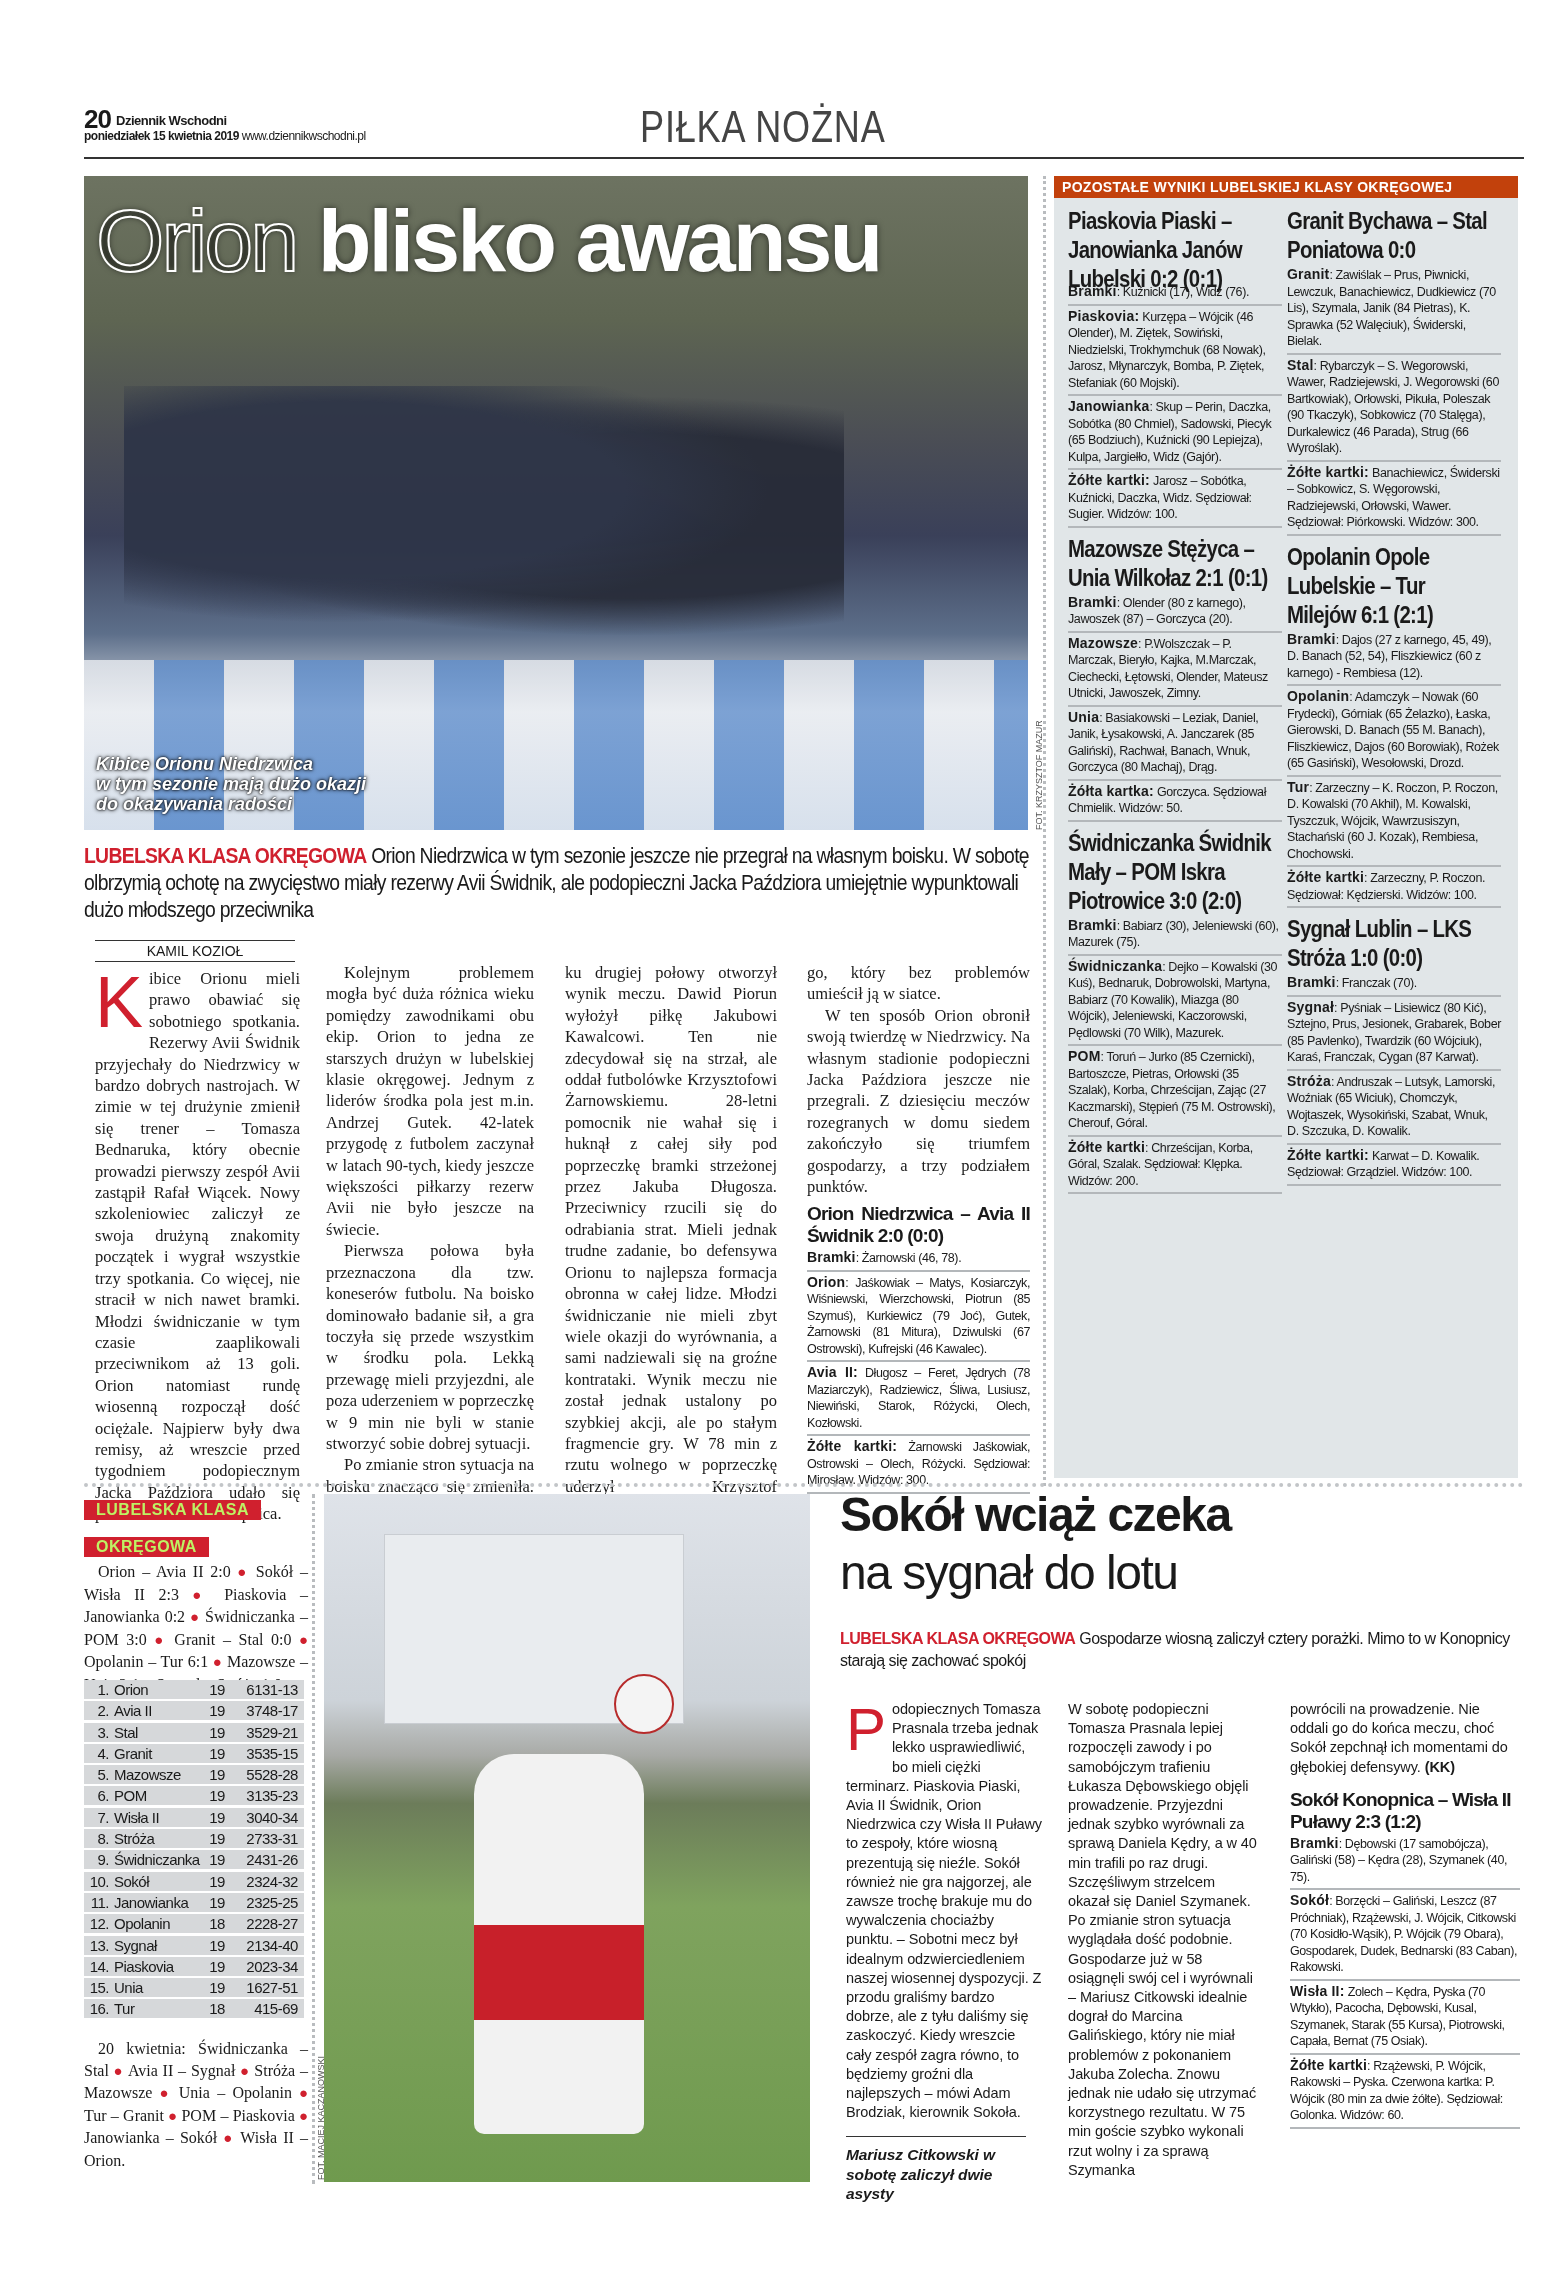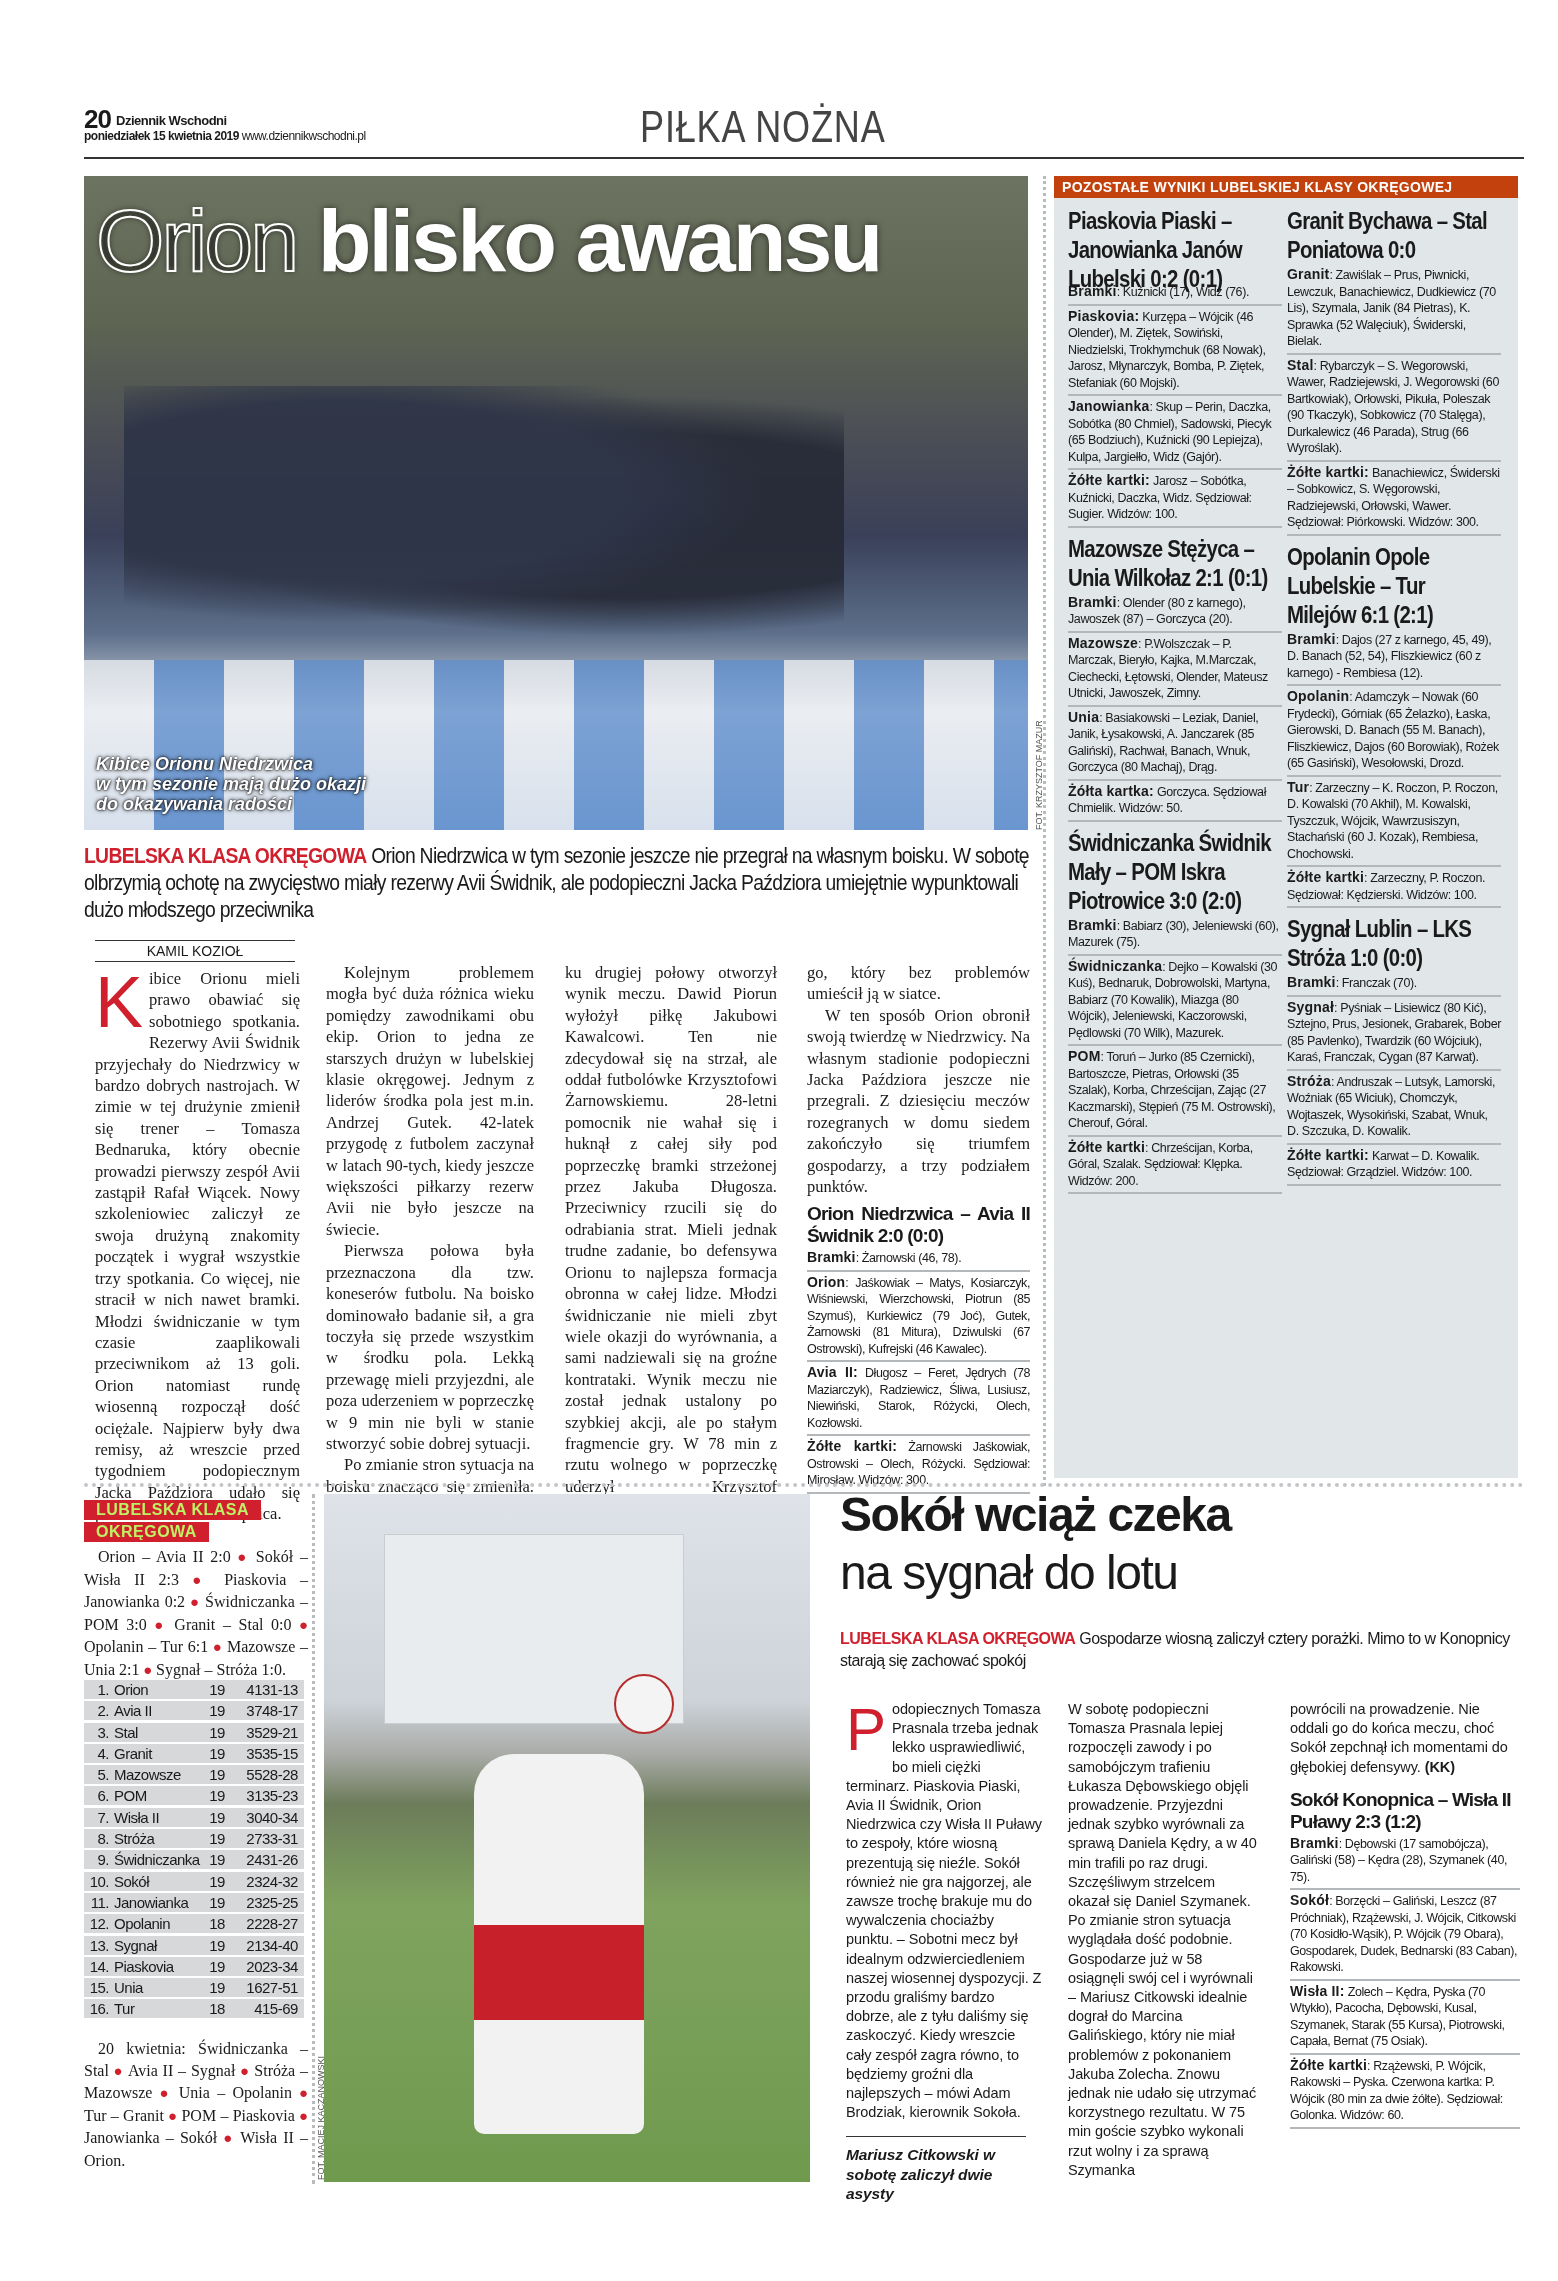--- a/index.html
+++ b/index.html
@@ -157,29 +157,29 @@
     <div class="mline"><b>Sygnał</b><span>: Pyśniak – Lisiewicz (80 Kić), Sztejno, Prus, Jesionek, Grabarek, Bober (85 Pavlenko), Twardzik (60 Wójciuk), Karaś, Franczak, Cygan (87 Karwat).</span></div>
     <div class="mline"><b>Stróża</b><span>: Andruszak – Lutsyk, Lamorski, Woźniak (65 Wiciuk), Chomczyk, Wojtaszek, Wysokiński, Szabat, Wnuk, D. Szczuka, D. Kowalik.</span></div>
     <div class="mline"><b>Żółte kartki:</b><span> Karwat – D. Kowalik. Sędziował: Grządziel. Widzów: 100.</span></div>
   </div>
 </div>
 
 <div class="abs dots-h" style="left:84px;top:1483px;width:1440px"></div>
 
 <div class="abs" style="left:84px;top:1500px;width:224px">
   <div><span class="tag-red">LUBELSKA KLASA</span></div>
-  <div style="margin-top:2px"><span class="tag-red">OKRĘGOWA</span></div>
+  <div style="margin-top:17px"><span class="tag-red">OKRĘGOWA</span></div>
   <div id="results-list" class="col" style="font-size:16px;line-height:21.6px;margin-top:4px;text-indent:14px"><span>Orion – Avia II 2:0</span><span class="rd"> ● </span><span>Sokół – Wisła II 2:3</span><span class="rd"> ● </span><span>Piaskovia – Janowianka 0:2</span><span class="rd"> ● </span><span>Świdniczanka – POM 3:0</span><span class="rd"> ● </span><span>Granit – Stal 0:0</span><span class="rd"> ● </span><span>Opolanin – Tur 6:1</span><span class="rd"> ● </span><span>Mazowsze – Unia 2:1</span><span class="rd"> ● </span><span>Sygnał – Stróża 1:0.</span></div>
 </div>
 <div class="abs standings" id="standings">
     <div class="row">
       <span class="pos">1.</span>
       <span class="team">Orion</span>
       <span class="pl">19</span>
-      <span class="pts">41</span>
+      <span class="pts">61</span>
       <span class="gd">31-13</span>
     </div>
     <div class="row">
       <span class="pos">2.</span>
       <span class="team">Avia II</span>
       <span class="pl">19</span>
       <span class="pts">37</span>
       <span class="gd">48-17</span>
     </div>
     <div class="row">

